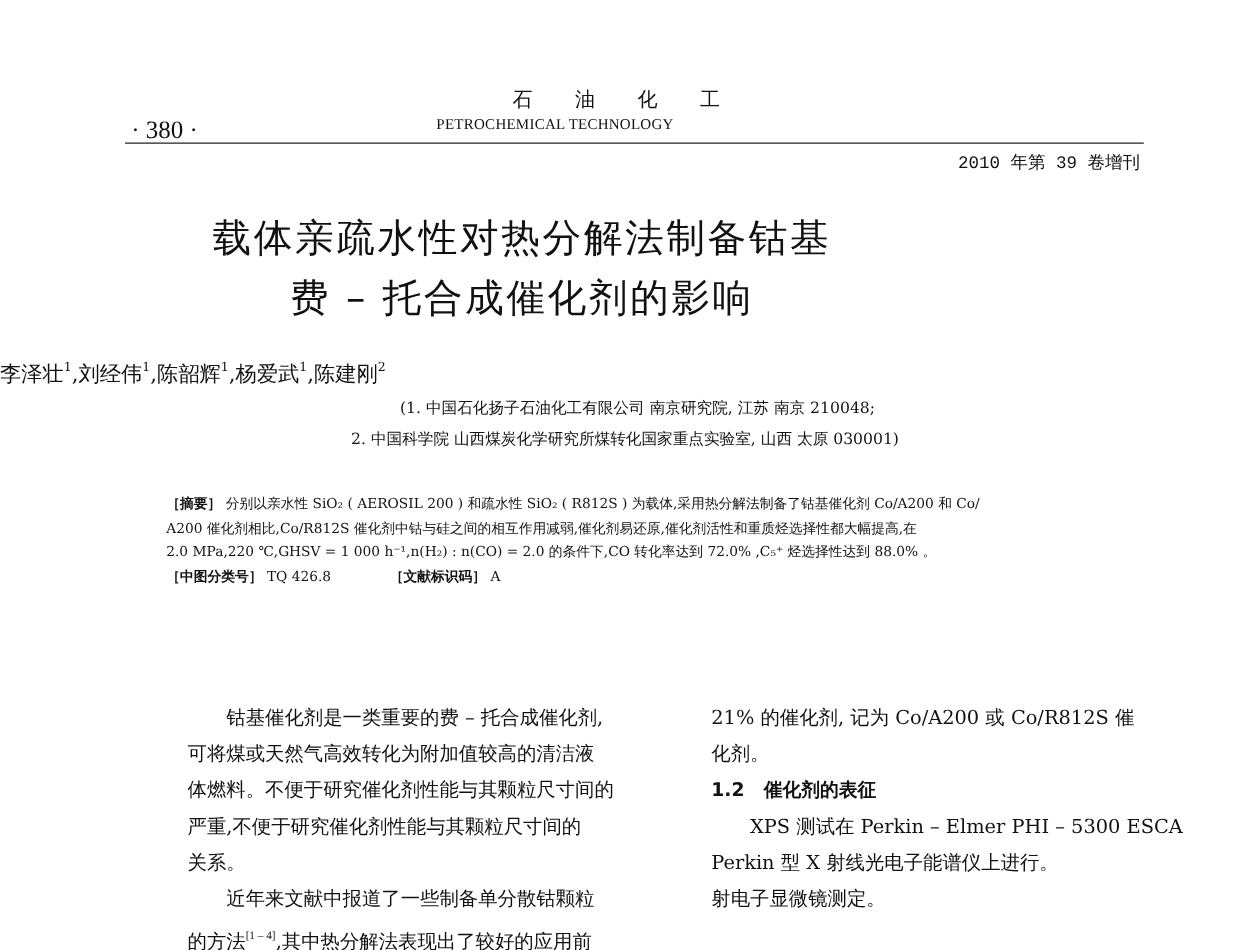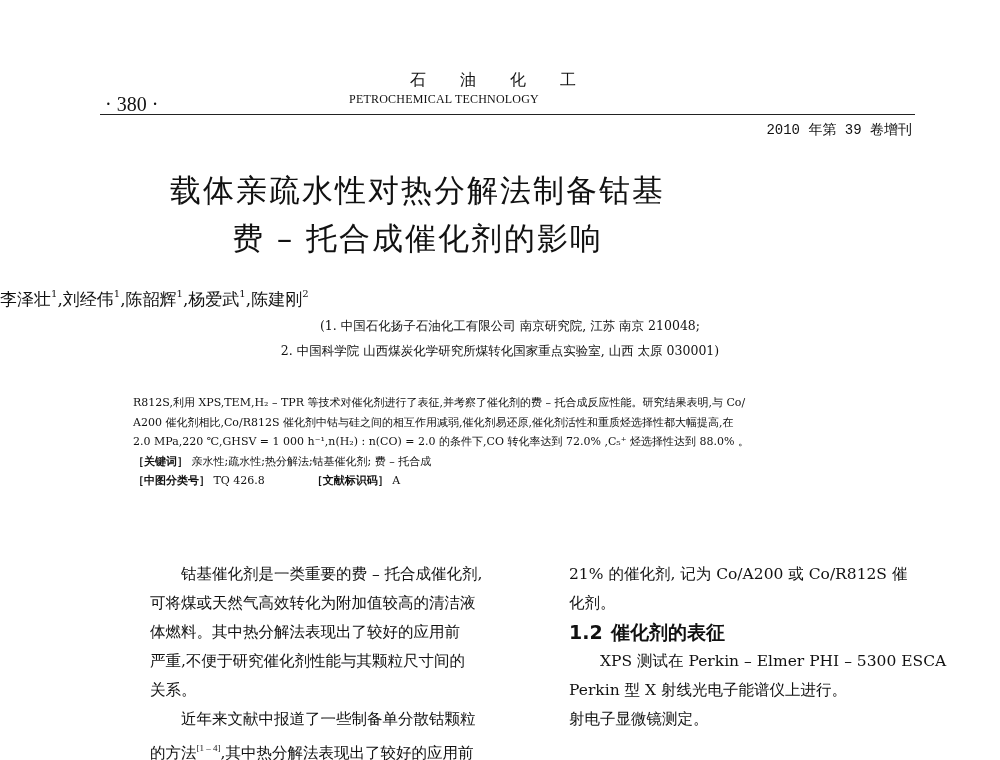--- a/index.html
+++ b/index.html
@@ -32,21 +32,21 @@
   .abstract .line { white-space: nowrap; height: 19.5px; }
   .tag { font-weight: bold; }
   .meta-gap { display: inline-block; width: 40px; }
 
   .col { font-size: 15.5px; line-height: 29px; font-family: "DejaVu Serif", serif; }
   .col .line { white-space: nowrap; height: 29px; margin-left: 47px; }
   .col.left { left: 103px; width: 400px; top: 560px; }
   .col.right { left: 522px; width: 400px; top: 560px; }
   .indent { padding-left: 31px; }
   .col sup { font-size: 9px; vertical-align: 7px; font-family: Liberation Serif, serif; }
-  .section-head { font-weight: bold; font-family: "DejaVu Sans", sans-serif; font-size: 19px; }
+  .section-head { font-weight: bold; font-family: "DejaVu Sans", sans-serif; font-size: 15px; }
   .section-head .num { display: inline-block; width: 42px; }
 </style>
 </head>
 <body>
 
 <div class="abs header-journal-cn">石油化工</div>
 <div class="abs header-page">· 380 ·</div>
 <div class="abs header-journal-en">PETROCHEMICAL TECHNOLOGY</div>
 <div class="abs header-issue">2010 年第 39 卷增刊</div>
 <div class="abs header-rule"></div>
@@ -54,40 +54,39 @@
 <div class="abs title l1">载体亲疏水性对热分解法制备钴基</div>
 <div class="abs title l2">费 – 托合成催化剂的影响</div>
 
 <div class="abs authors">
   <span><span>李泽壮</span><sup>1</sup></span>,<span><span>刘经伟</span><sup>1</sup></span>,<span><span>陈韶辉</span><sup>1</sup></span>,<span><span>杨爱武</span><sup>1</sup></span>,<span><span>陈建刚</span><sup>2</sup></span>
 </div>
 <div class="abs affil a1">(1. 中国石化扬子石油化工有限公司 南京研究院, 江苏 南京 210048;</div>
 <div class="abs affil a2">2. 中国科学院 山西煤炭化学研究所煤转化国家重点实验室, 山西 太原 030001)</div>
 
 <div class="abs abstract">
-  <div class="line">R812S,利用 XPS,TEM,H₂ – TPR 等技术对催化剂进行了表征,并考察了催化剂的费 – 托合成反应性能。研究结果表明,与 Co/</div>
+  <div class="line">
+    <span class="tag">［摘要］</span>
+    <span>分别以亲水性 SiO₂ ( AEROSIL 200 ) 和疏水性 SiO₂ ( R812S ) 为载体,采用热分解法制备了钴基催化剂 Co/A200 和 Co/</span>
+  </div>
   <div class="line">A200 催化剂相比,Co/R812S 催化剂中钴与硅之间的相互作用减弱,催化剂易还原,催化剂活性和重质烃选择性都大幅提高,在</div>
   <div class="line">2.0 MPa,220 ℃,GHSV = 1 000 h⁻¹,n(H₂) : n(CO) = 2.0 的条件下,CO 转化率达到 72.0% ,C₅⁺ 烃选择性达到 88.0% 。</div>
-  <div class="line">
-    <span class="tag">［关键词］</span>
-    <span>亲水性;疏水性;热分解法;钴基催化剂; 费 – 托合成</span>
-  </div>
   <div class="line">
     <span class="tag">［中图分类号］</span>
     <span>TQ 426.8</span>
     <span class="meta-gap"></span>
     <span class="tag">［文献标识码］</span>
     <span>A</span>
   </div>
 </div>
 
 <div class="abs col left">
   <div class="line indent">钴基催化剂是一类重要的费 – 托合成催化剂,</div>
   <div class="line">可将煤或天然气高效转化为附加值较高的清洁液</div>
-  <div class="line">体燃料。其中热分解法表现出了较好的应用前</div>
+  <div class="line">体燃料。不便于研究催化剂性能与其颗粒尺寸间的</div>
   <div class="line">严重,不便于研究催化剂性能与其颗粒尺寸间的</div>
   <div class="line">关系。</div>
   <div class="line indent">近年来文献中报道了一些制备单分散钴颗粒</div>
   <div class="line">
     <span>的方法</span><sup>[1 – 4]</sup><span>,其中热分解法表现出了较好的应用前</span>
   </div>
 
 </div>
 
 <div class="abs col right">

